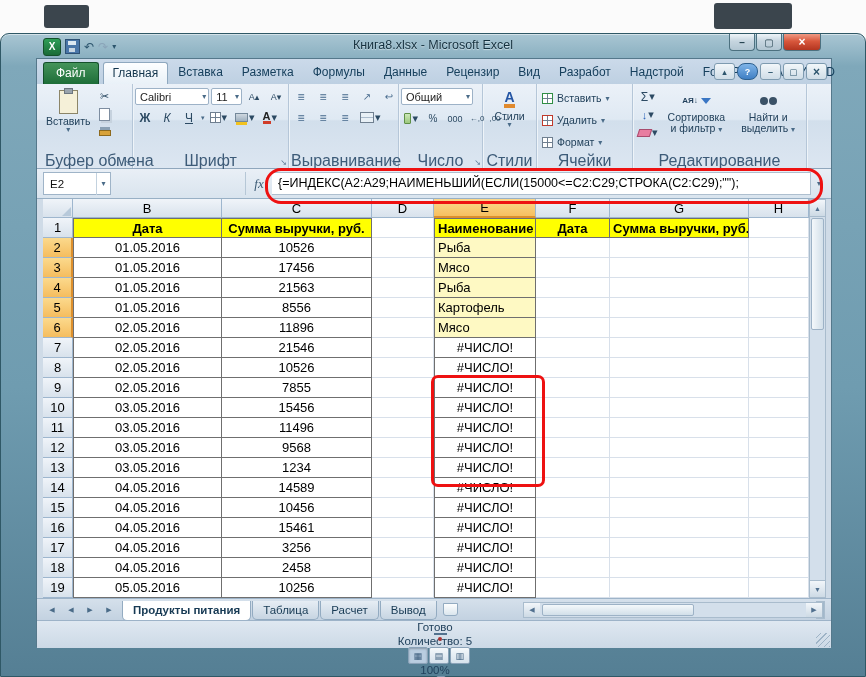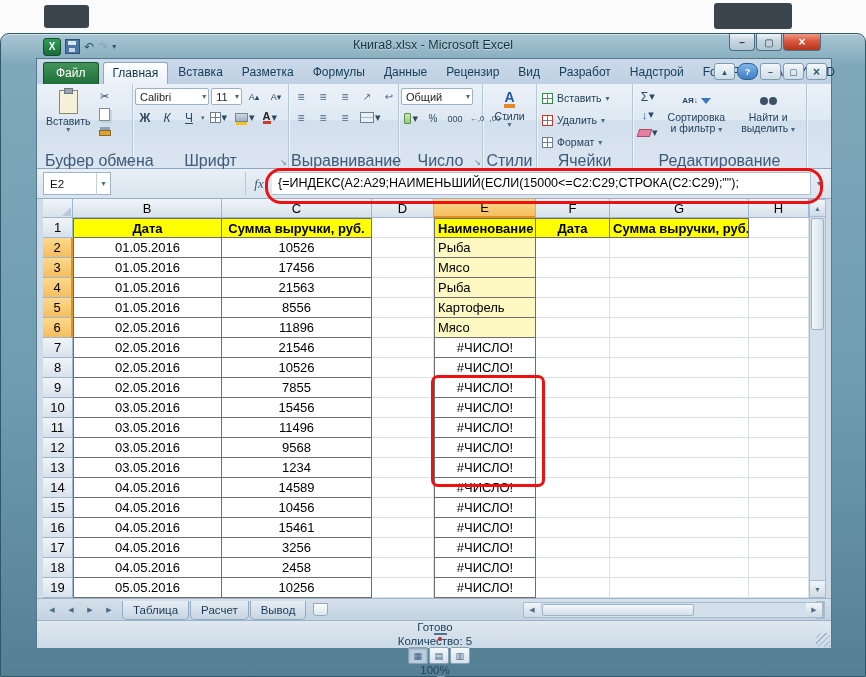--- a/index.html
+++ b/index.html
@@ -621,20 +621,21 @@
       <div class="redrect"></div>
 
       <div class="sheetbar">
         <div class="snav">
           <div class="snavbtn arrow-left"></div>
           <div class="snavbtn arrow-left"></div>
           <div class="snavbtn arrow-right"></div>
           <div class="snavbtn arrow-right"></div>
         </div>
         <div id="sheet-tabs">
+            <div class="stab active">Продукты питания</div>
             <div class="stab">Таблица</div>
             <div class="stab">Расчет</div>
             <div class="stab">Вывод</div>
           </div>
         <div class="instab">
             <span class="mini"></span>
           </div>
         <div class="spacer"></div>
         <div class="splitter"></div>
         <div class="hscroll">

